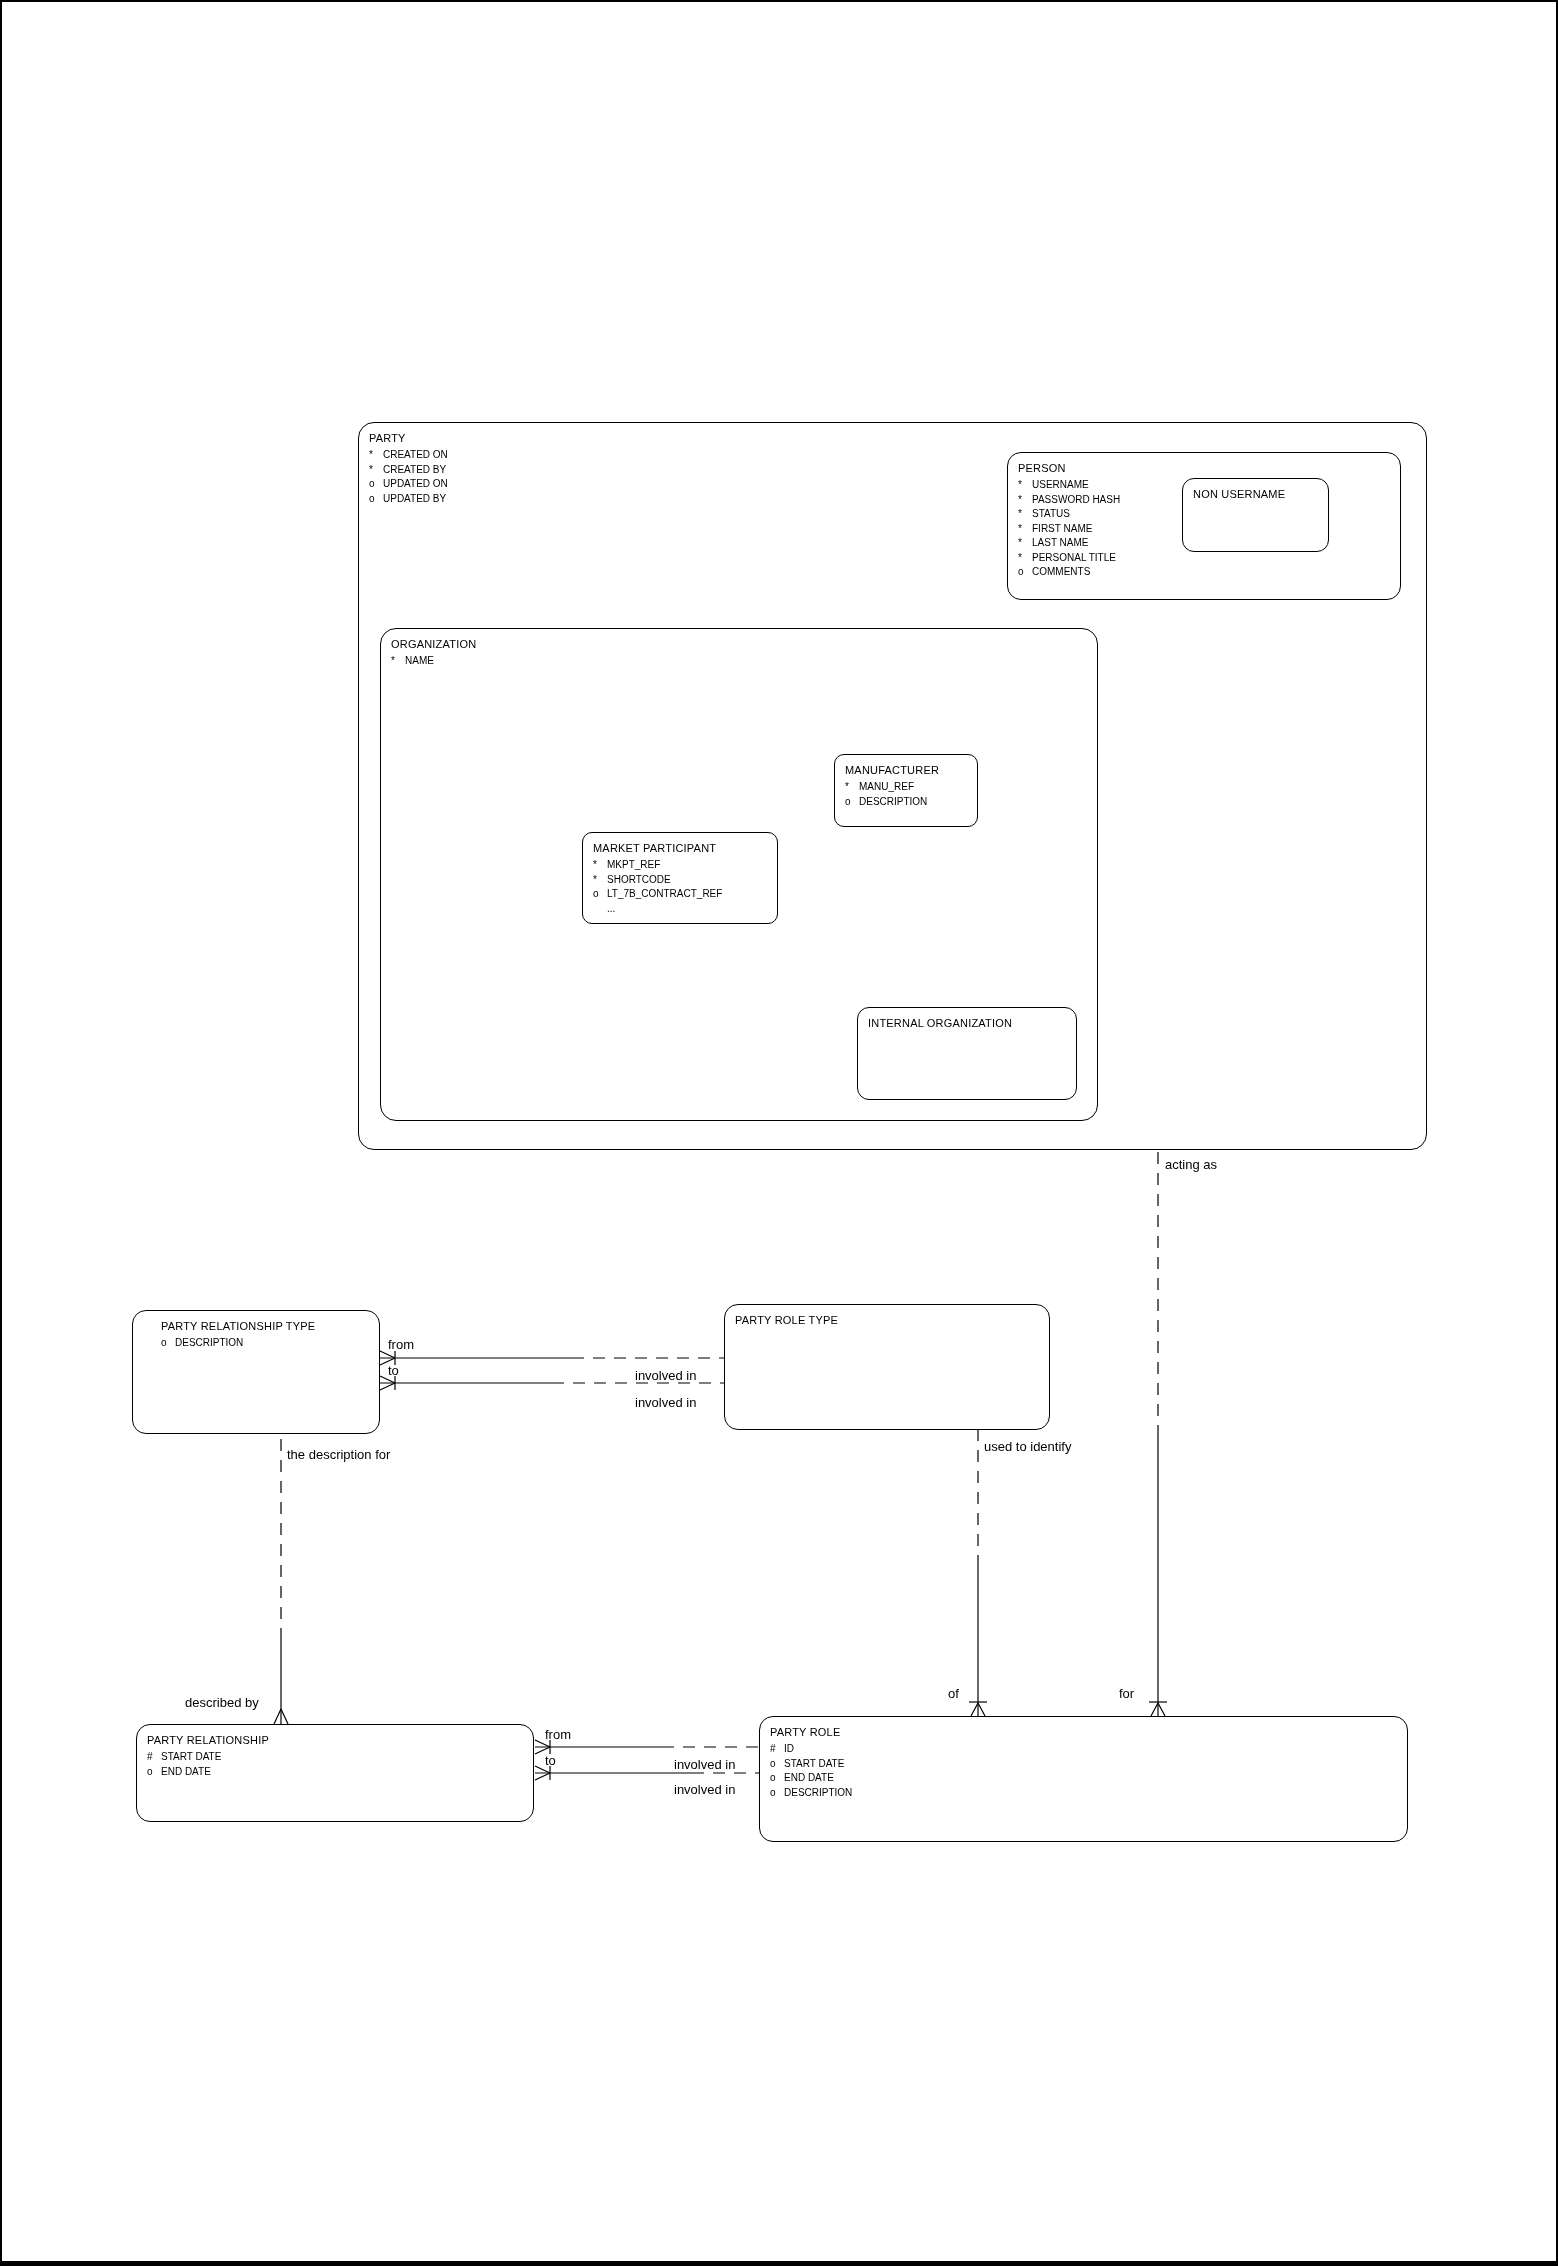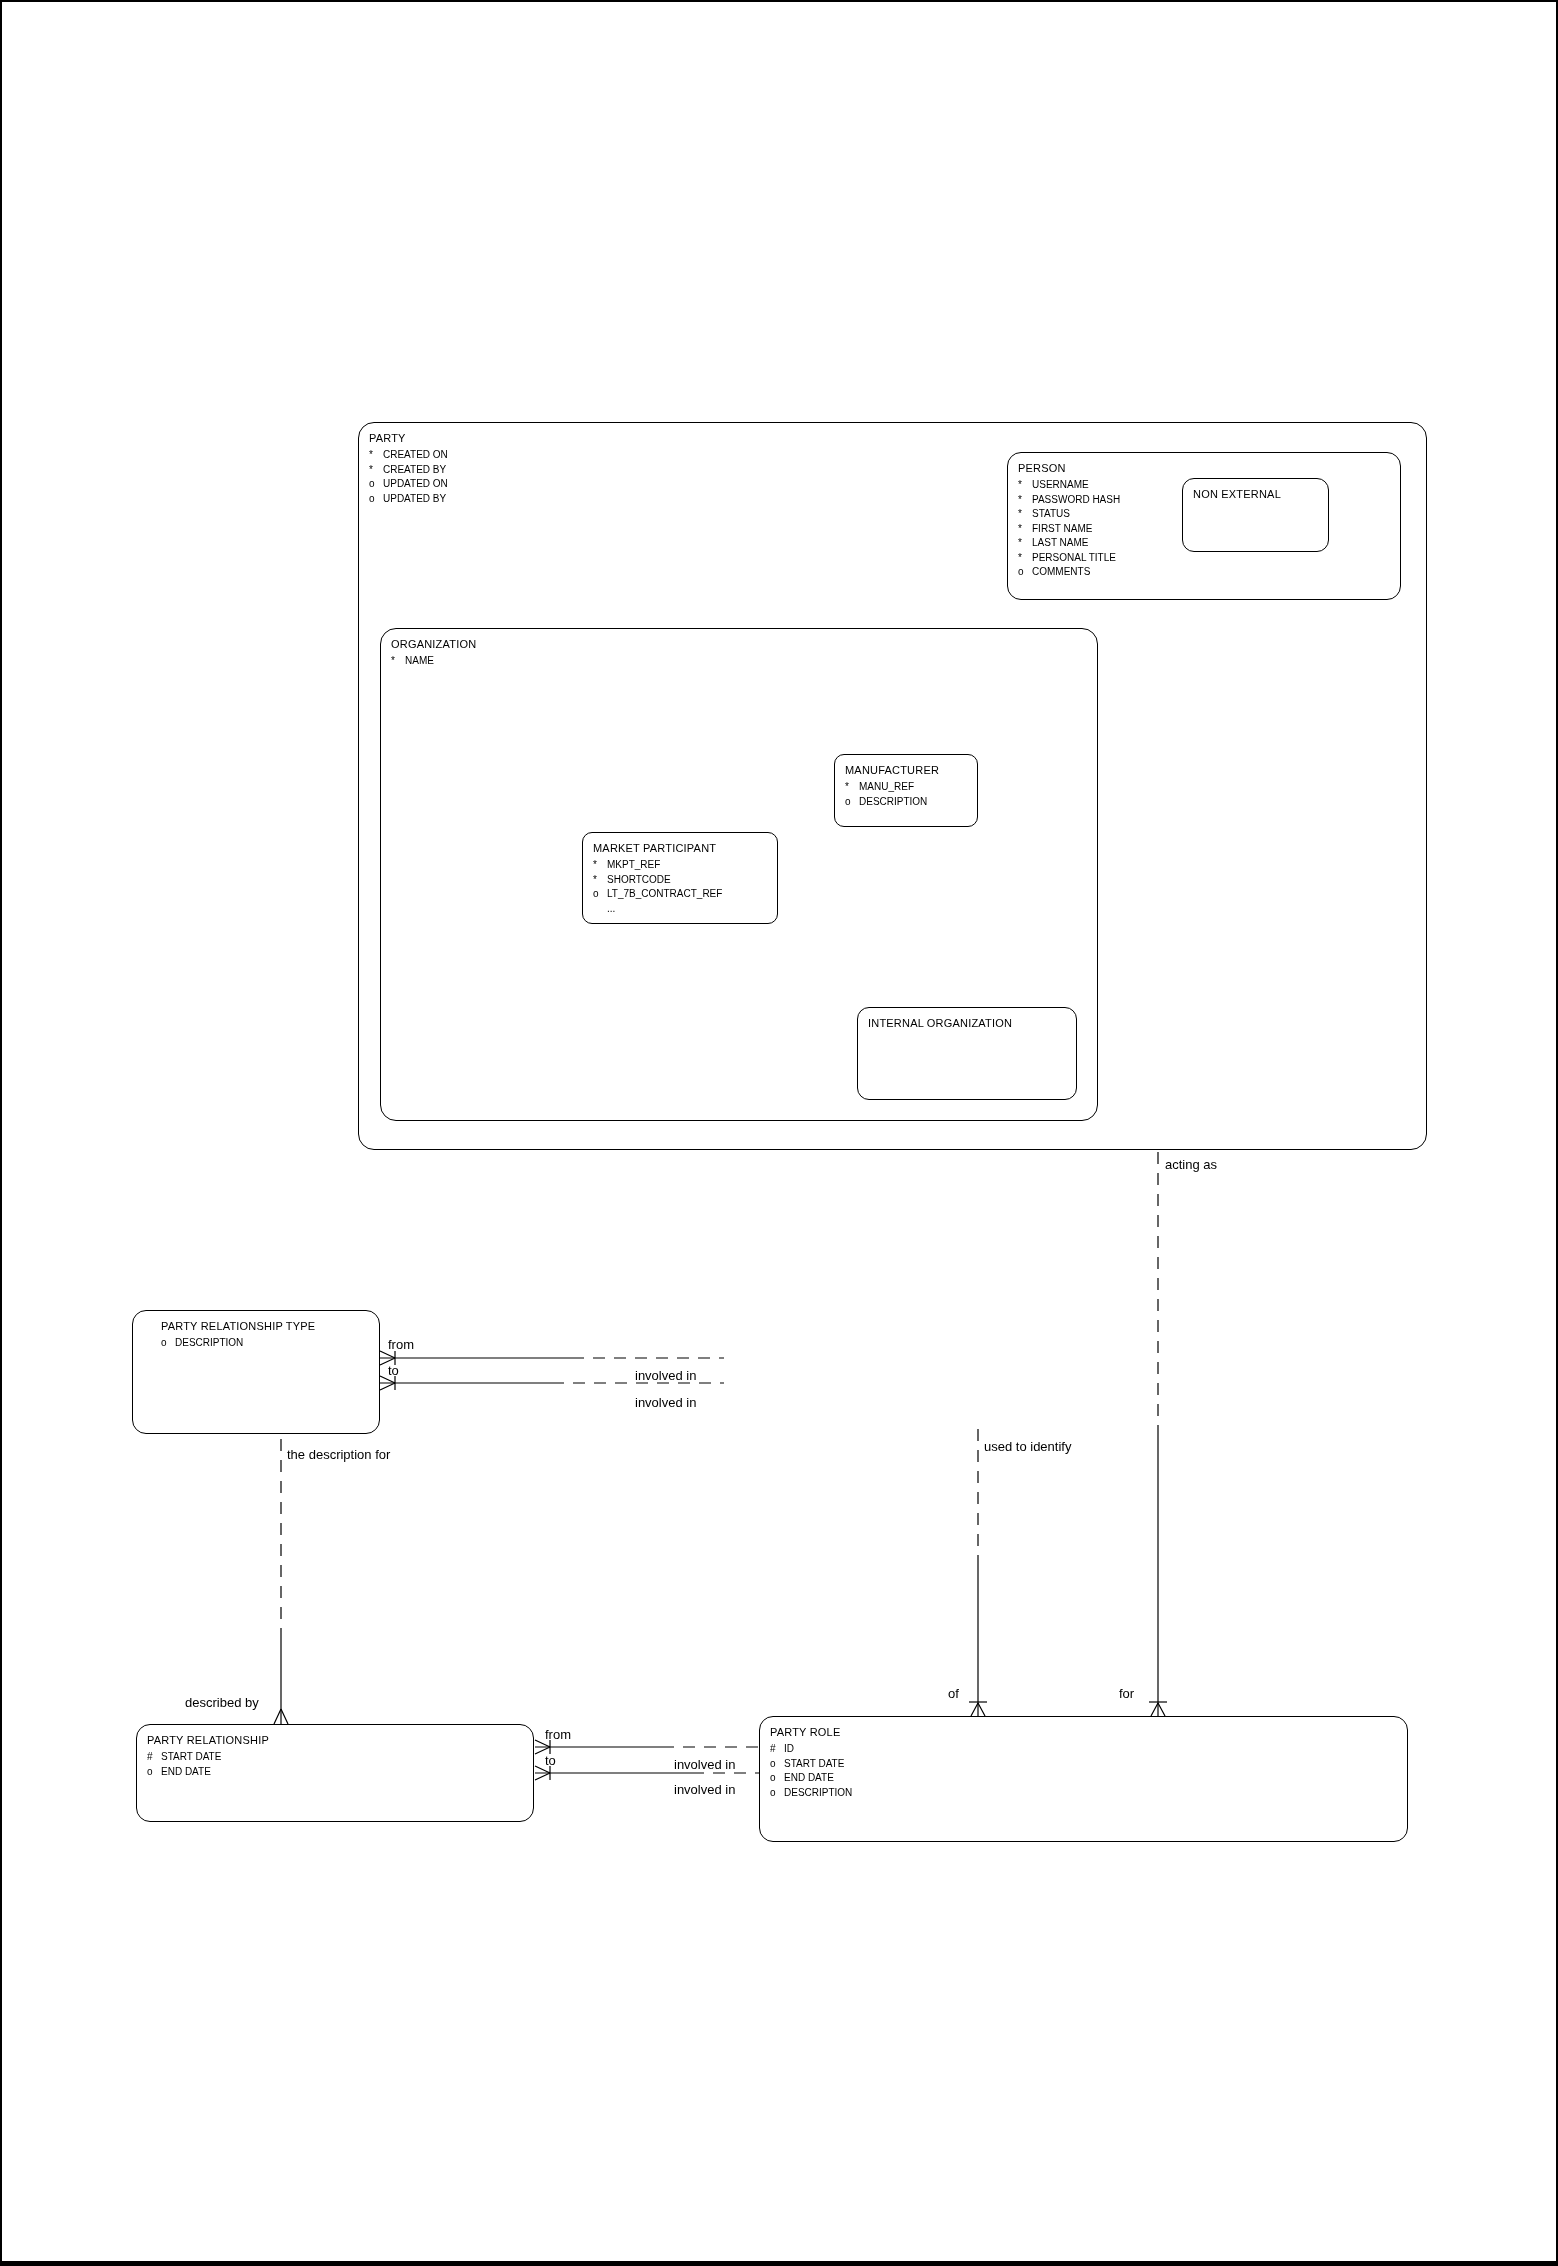--- a/index.html
+++ b/index.html
@@ -144,21 +144,21 @@
           <span class="attr-name">PERSONAL TITLE</span>
         </div>
         <div class="attr-row">
           <span class="attr-prefix">o</span>
           <span class="attr-name">COMMENTS</span>
         </div>
       </div>
   </div>
 
   <div class="entity" id="e-non-employee">
-    <div class="etitle">NON EXTERNAL</div>
+    <div class="etitle">NON USERNAME</div>
   </div>
 
   <div class="entity" id="e-organization">
     <div class="etitle">ORGANIZATION</div>
     <div class="eattrs">
         <div class="attr-row">
           <span class="attr-prefix">*</span>
           <span class="attr-name">NAME</span>
         </div>
       </div>
@@ -208,20 +208,23 @@
   <div class="entity" id="e-party-relationship-type">
     <div class="etitle">PARTY RELATIONSHIP TYPE</div>
     <div class="eattrs">
         <div class="attr-row">
           <span class="attr-prefix">o</span>
           <span class="attr-name">DESCRIPTION</span>
         </div>
       </div>
   </div>
 
+  <div class="entity" id="e-party-role-type">
+    <div class="etitle">PARTY ROLE TYPE</div>
+  </div>
 
   <div class="entity" id="e-party-relationship">
     <div class="etitle">PARTY RELATIONSHIP</div>
     <div class="eattrs">
         <div class="attr-row">
           <span class="attr-prefix">#</span>
           <span class="attr-name">START DATE</span>
         </div>
         <div class="attr-row">
           <span class="attr-prefix">o</span>

